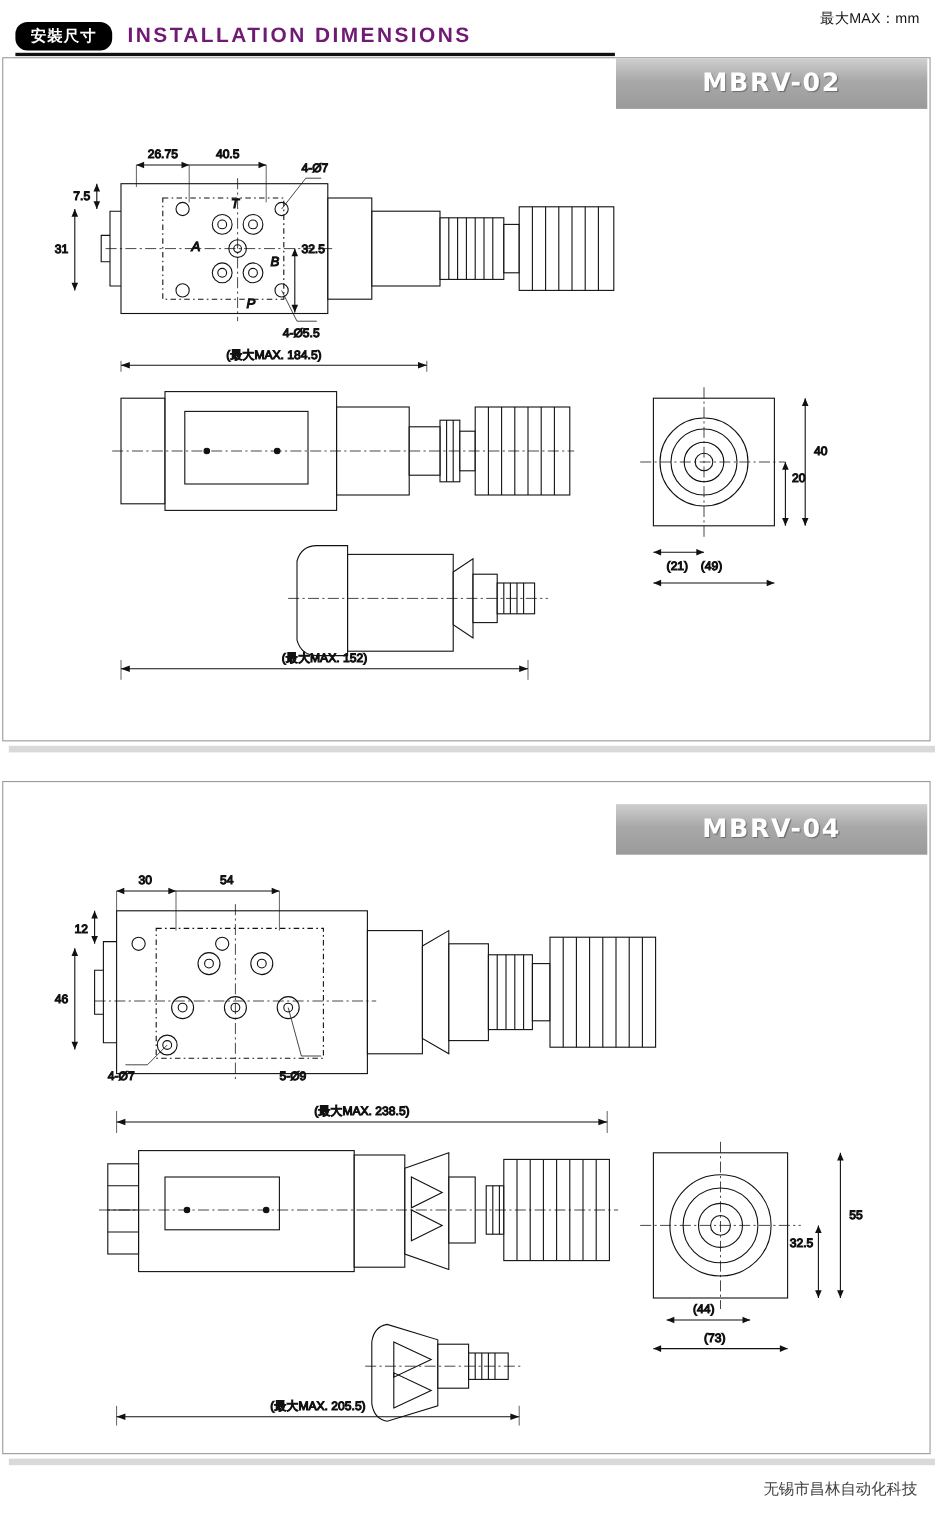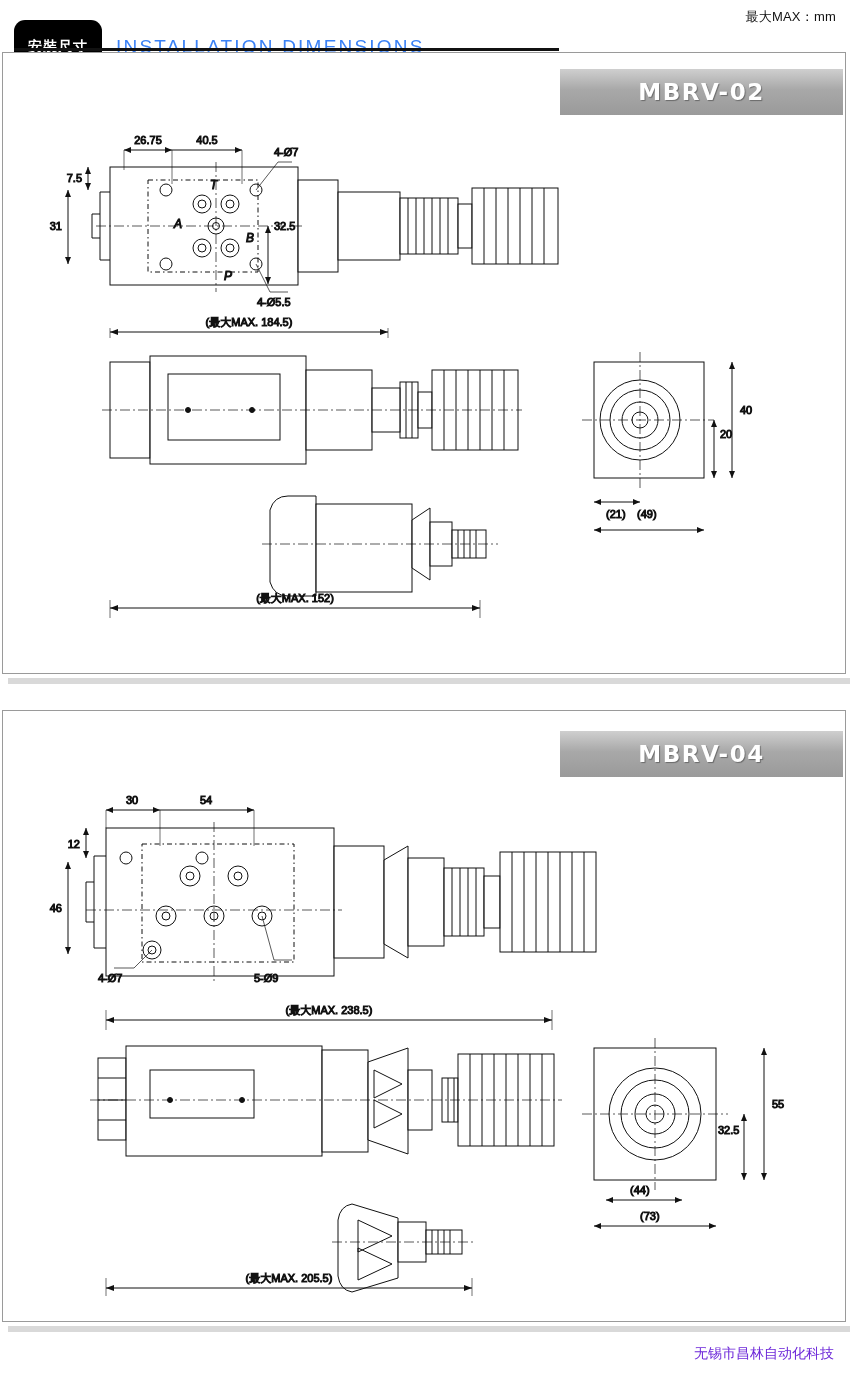--- a/index.html
+++ b/index.html
@@ -10,42 +10,42 @@
   }
   .page{position:absolute;left:0;top:0;width:850px;height:1375px;}
 
   
   .unit-note{
     position:absolute;right:14px;top:8px;font-size:13px;color:#111;letter-spacing:.2px;
   }
   .hdr{position:absolute;left:14px;top:20px;display:flex;align-items:center;gap:14px;}
   .hdr-badge{
     background:#000;color:#fff;font-size:14px;font-weight:bold;
-    padding:18px 14px;border-radius:11px;letter-spacing:1px;
+    padding:4px 14px;border-radius:11px;letter-spacing:1px;
     font-family:"DejaVu Sans", sans-serif;
   }
-  .hdr-title{font-size:19px;font-weight:normal;letter-spacing:2.2px;color:#3b82f6;}
+  .hdr-title{font-size:19px;font-weight:bold;letter-spacing:2.2px;color:#701a75;}
   .hdr-rule{position:absolute;left:14px;top:48px;width:545px;height:3px;background:#111;}
 
   
   .panel{position:absolute;border:1px solid #9a9a9a;background:#fff;}
   .panel1{left:2px;top:52px;width:842px;height:620px;}
   .panel2{left:2px;top:710px;width:842px;height:610px;}
   .panel-shadow{position:absolute;background:#d9d9d9;}
 
   .model-tab{
     position:absolute;height:46px;display:flex;align-items:center;justify-content:center;
     background:linear-gradient(to bottom,#cfcfcf 0%,#a8a8a8 45%,#9a9a9a 100%);
   }
   .model-tab .label{
     color:#fff;font-size:23px;font-weight:bold;letter-spacing:1.5px;
     font-family:"DejaVu Sans", sans-serif;
     text-shadow:1px 1px 1px rgba(0,0,0,.35);
   }
-  .tab1{left:560px;top:53px;width:283px;margin-top:16px;}
+  .tab1{left:560px;top:53px;width:283px;}
   .tab2{left:560px;top:731px;width:283px;}
 
   
   .wm{position:absolute;pointer-events:none;user-select:none;}
   .wm-cclair{
     left:45px;top:175px;font-size:175px;font-weight:bold;color:#bcd6ec;opacity:.75;
     font-family:"Liberation Serif", serif;letter-spacing:-6px;
   }
   .wm-cn{
     left:10px;top:395px;font-size:120px;font-weight:bold;color:#d8ecdc;opacity:.95;
@@ -55,21 +55,21 @@
     left:14px;top:818px;font-size:58px;color:#5b63b7;opacity:.85;
     font-family:"Liberation Serif", serif;letter-spacing:1px;white-space:nowrap;
   }
   .wm-fax{
     left:14px;top:935px;font-size:58px;color:#5b63b7;opacity:.85;
     font-family:"Liberation Serif", serif;letter-spacing:1px;white-space:nowrap;
   }
 
   
   .footer{
-    position:absolute;right:16px;bottom:12px;font-size:14px;color:#6d28d9;
+    position:absolute;right:16px;bottom:12px;font-size:14px;color:#404040;
     font-family:"DejaVu Sans", sans-serif;
   }
 
   svg{display:block;}
   .dim{font-size:11px;fill:#111;font-family:"Liberation Sans",sans-serif;}
   .port{font-size:12px;fill:#111;font-family:"Liberation Sans",sans-serif;font-style:italic;}
 </style>
 </head>
 <body>
 

